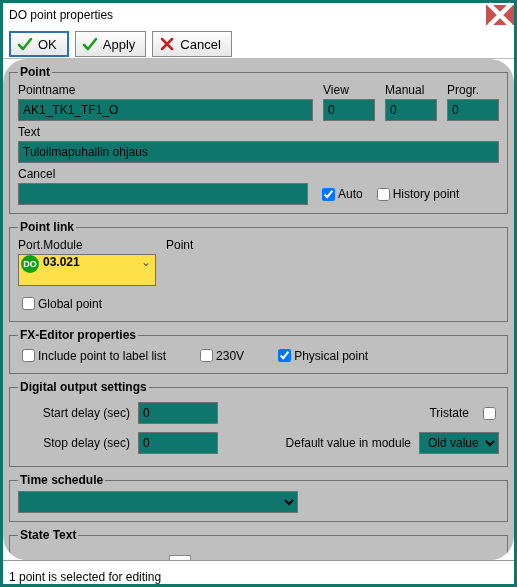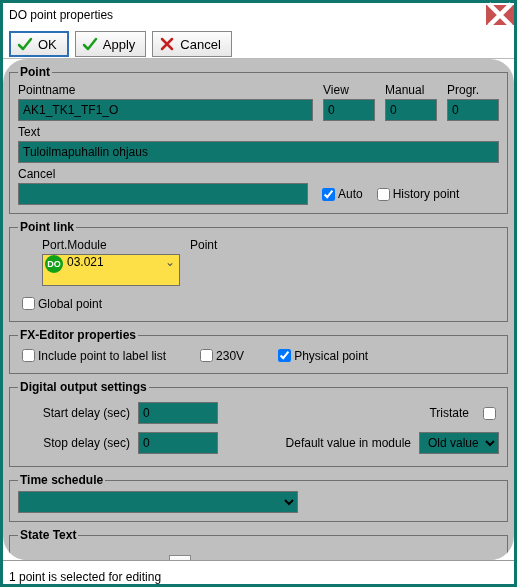--- a/index.html
+++ b/index.html
@@ -28,25 +28,25 @@
   .row1 { display: flex; gap: 10px; margin-bottom: 4px; }
   .col { display: flex; flex-direction: column; }
   .col.pointname { flex: 1; }
   .col.small { width: 52px; }
   .f-full { width: 100%; }
   .picrow { display: flex; gap: 10px; align-items: center; }
   .picrow input[type=text] { flex: 0 0 290px; }
   .chk { display: flex; align-items: center; gap: 0; font-size: 12px; }
   .chk input { width: 13px; height: 13px; }
   .plrow { display: flex; gap: 10px; }
-  .plrow .col.pm { width: 138px; margin-left: 24px; }
+  .plrow .col.pm { width: 138px; }
   .plrow .col.pl { flex: 1; }
   .pmwrap { display: flex; align-items: flex-start; height: 32px; border: 1px solid #707070; background: #fde047; }
   .pmwrap .dobadge { width: 18px; height: 18px; margin-left: 2px; border-radius: 50%; background: #11a016; color: #fff; font-size: 9px; font-weight: bold; display: flex; align-items: center; justify-content: center; }
-  .pmwrap .pmval { flex: 1; padding: 0 4px; font-size: 12px; }
+  .pmwrap .pmval { flex: 1; padding: 0 4px; font-size: 12px; font-weight: bold; }
   .pmwrap .dd { width: 18px; text-align: center; color: #555; cursor: pointer; }
   select.pl { width: 100%; }
   .fxrow { display: flex; gap: 30px; align-items: center; }
   .dorow { display: flex; align-items: center; gap: 8px; height: 30px; }
   .dorow .lbl-right { text-align: right; width: 112px; }
   .dorow input[type=text] { width: 80px; }
   .dorow .spacer { flex: 1; }
   .dorow .tri { display: flex; align-items: center; gap: 10px; }
   .dorow .ovlabel { }
   .dorow select.ov { width: 80px; }

